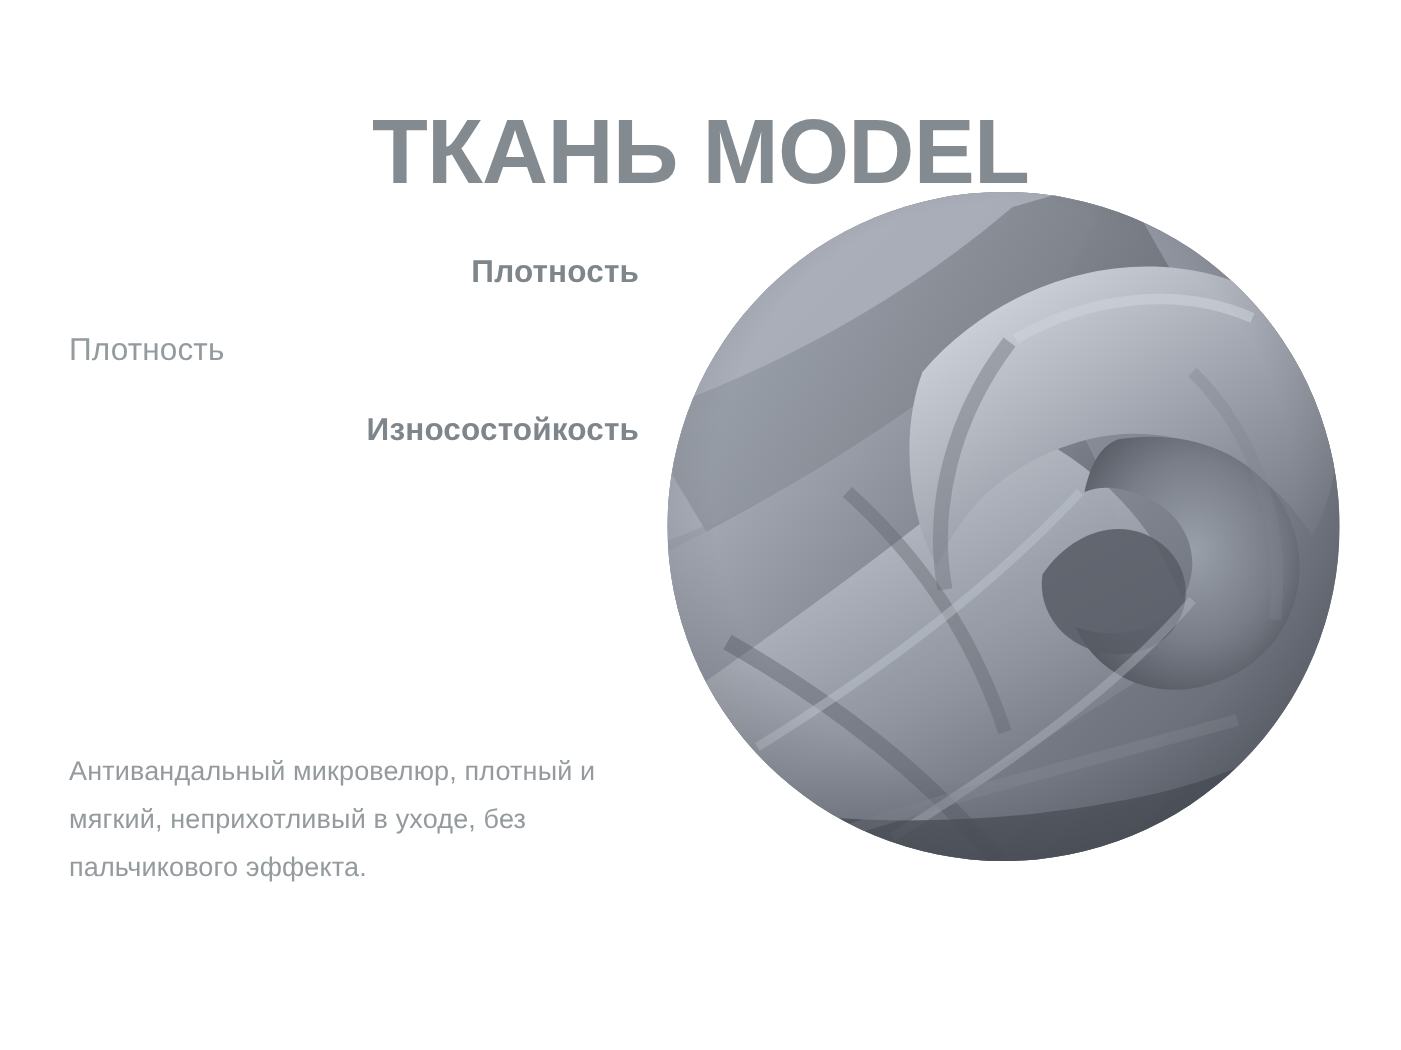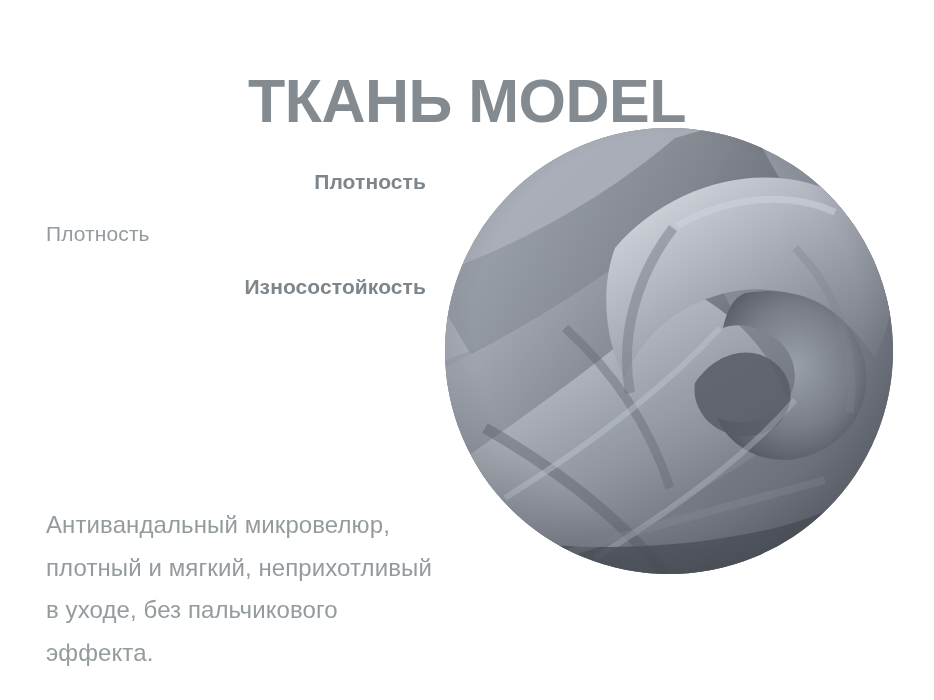--- a/index.html
+++ b/index.html
@@ -62,21 +62,21 @@
     letter-spacing: 0.1px;
     white-space: pre-line;
   }
 
   
   #description {
     position: absolute;
     left: 46px;
     top: 480px;
     width: 400px;
-    font-size: 24px;
+    font-size: 18px;
     font-weight: 400;
     color: #949b9f;
     line-height: 1.78;
     letter-spacing: 0.1px;
   }
 
   
   #fabric-photo {
     position: absolute;
     left: 445px;

